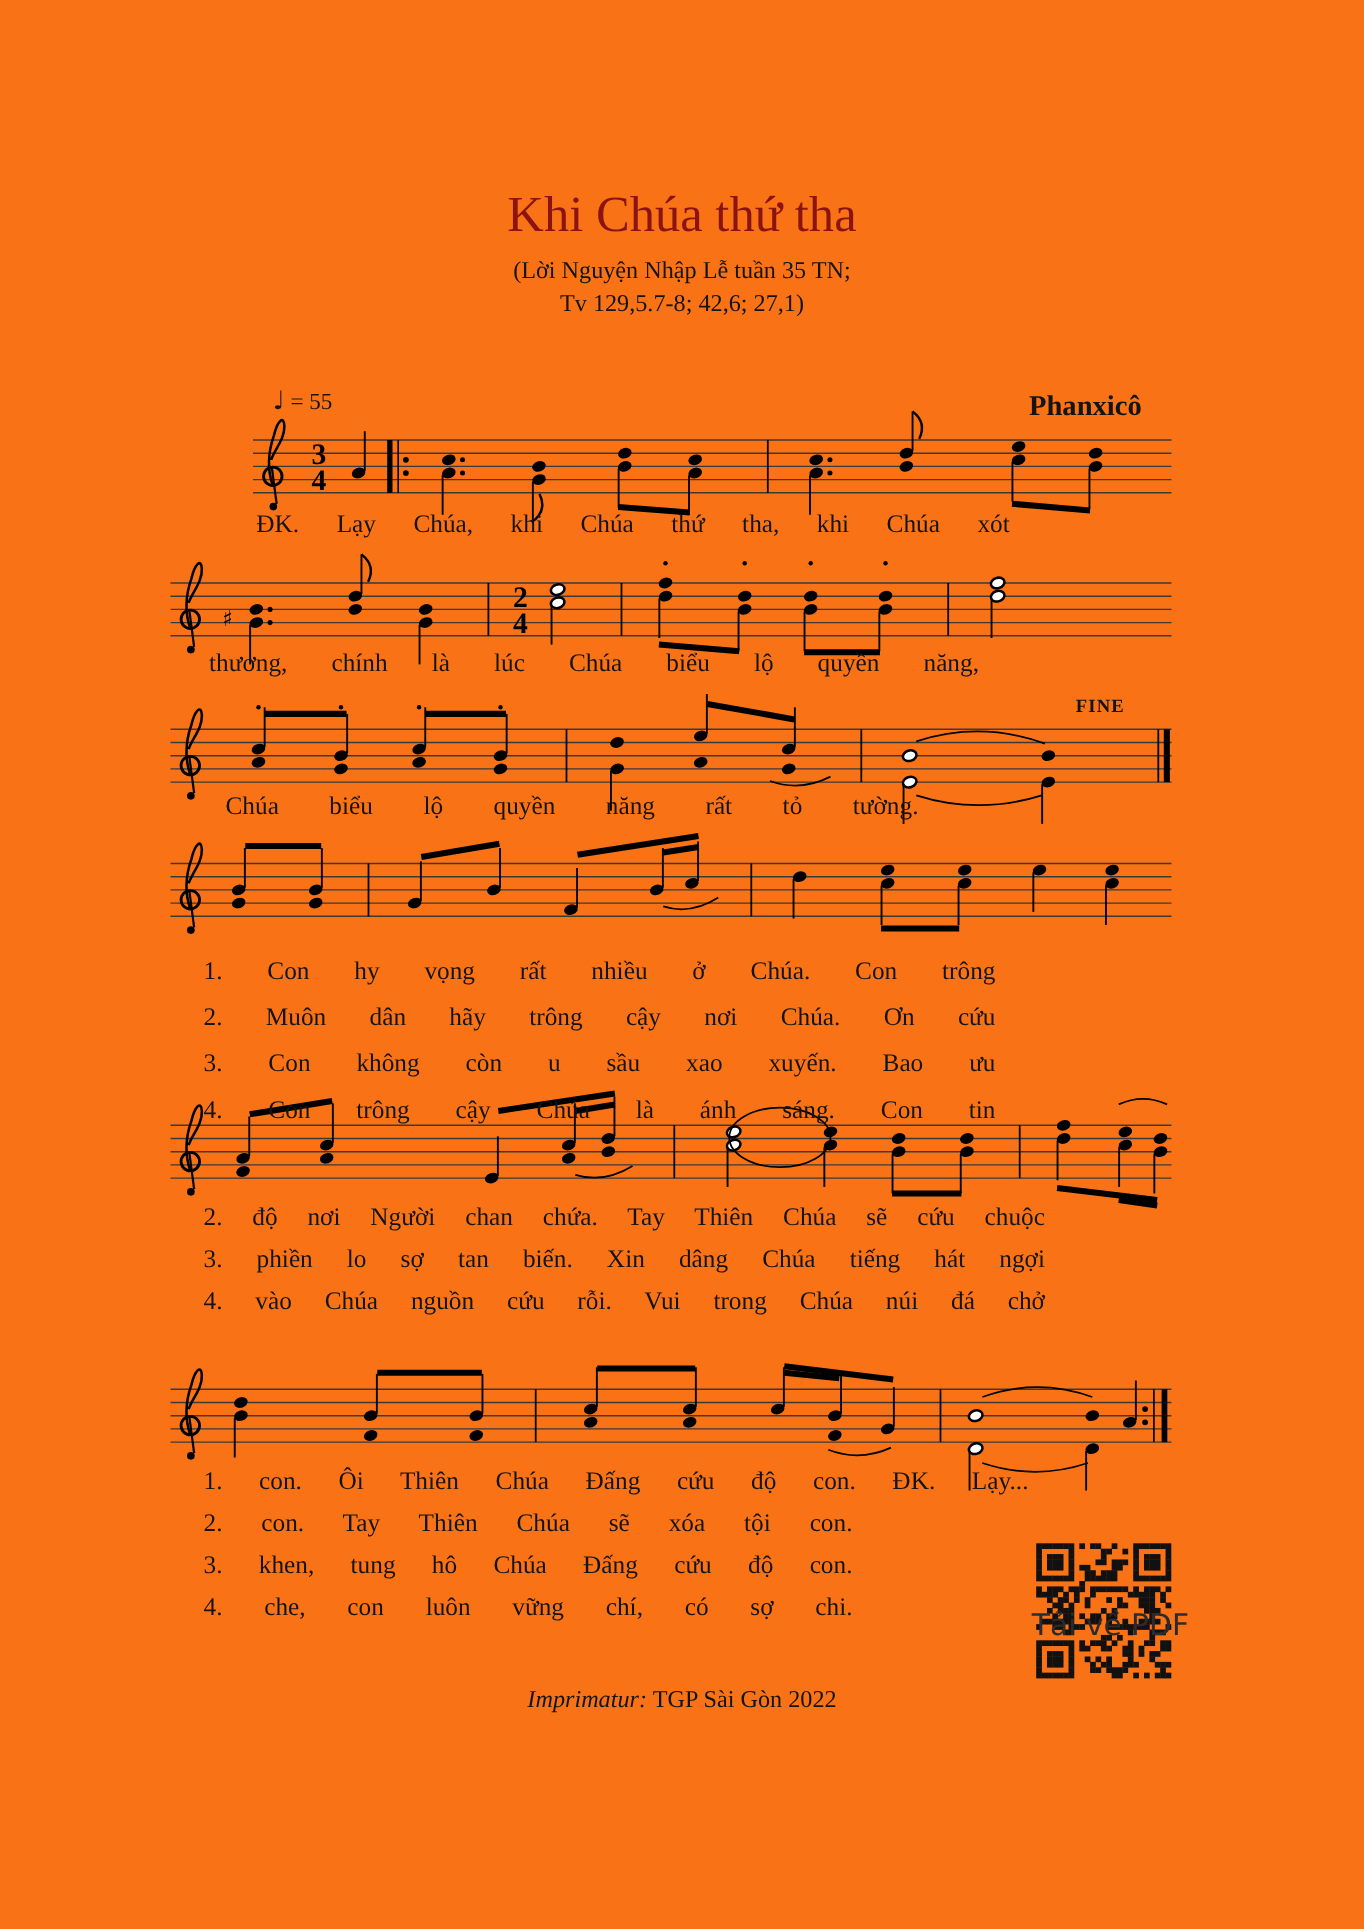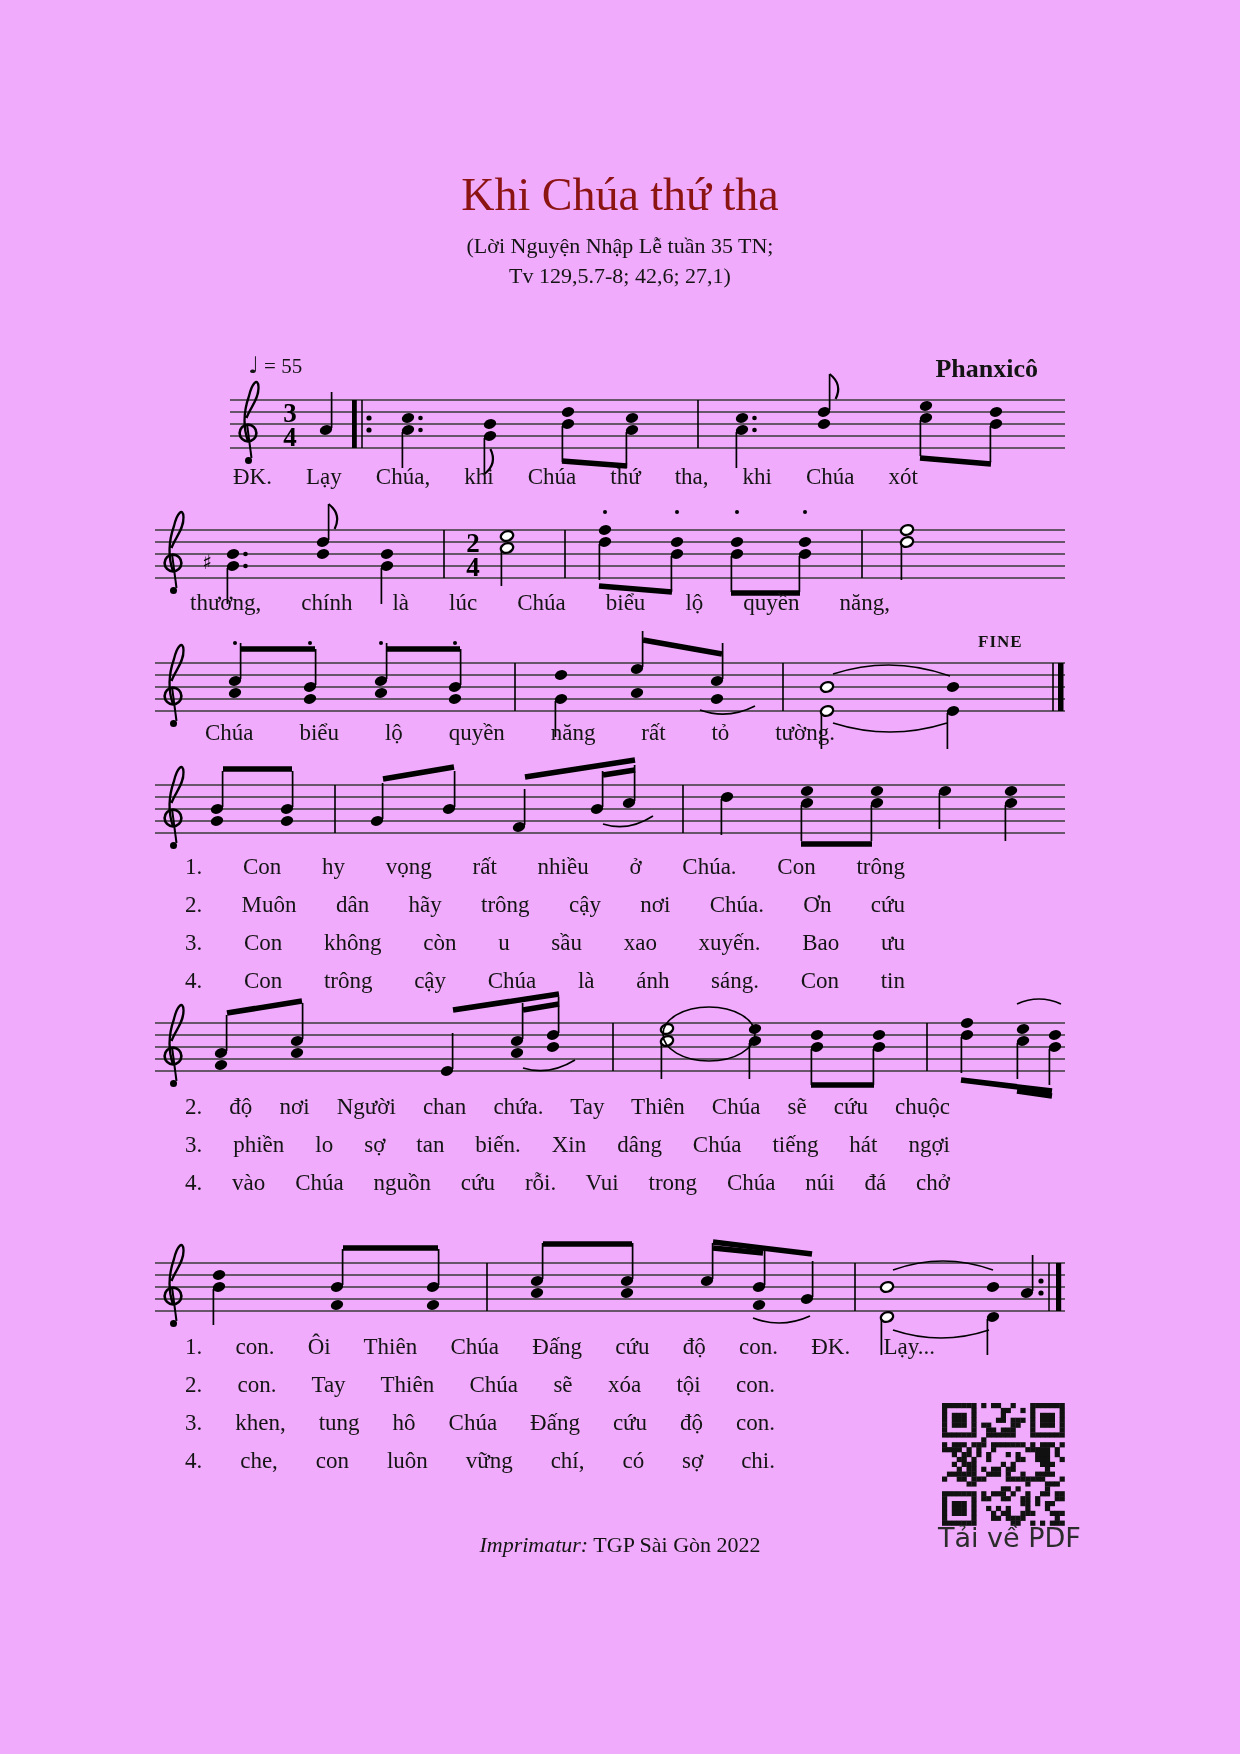--- a/index.html
+++ b/index.html
@@ -1,16 +1,16 @@
 <!DOCTYPE html>
 <html><head>
 <meta charset="utf-8">
 <style>
   html,body{margin:0;padding:0;background:#e8e8e8;}
-  .page{position:relative;width:1240px;height:1754px;background:#f0abfc;margin:0 auto;
+  .page{position:relative;width:1240px;height:1754px;background:#f97316;margin:0 auto;
         font-family:"Liberation Serif",serif;color:#141414;overflow:hidden;}
   .abs{position:absolute;}
   .title{left:0;top:168px;width:100%;text-align:center;font-size:46px;font-weight:400;}
   .subtitle{left:0;width:100%;text-align:center;font-size:22px;}
   .sub1{top:233px;} .sub2{top:263px;}
   .tempo{left:248px;top:352px;font-size:21px;}
   .tempo .glyph{font-family:"DejaVu Sans",sans-serif;font-size:23px;}
   .composer{left:860px;top:354px;width:178px;text-align:right;font-size:26px;font-weight:bold;}
   .fine{left:978px;top:632px;font-size:17px;font-weight:bold;letter-spacing:1px;}
   .sys{position:absolute;height:130px;}
@@ -19,28 +19,28 @@
   .sys3{left:155px;top:628px;width:910px;}
   .sys4{left:155px;top:750px;width:910px;}
   .sys5{left:155px;top:988px;width:910px;}
   .sys6{left:155px;top:1228px;width:910px;}
   .lyric{position:absolute;font-size:23px;text-align:justify;text-align-last:justify;}
   .r1{left:233px;top:464px;width:685px;}
   .r2{left:190px;top:590px;width:700px;}
   .r3{left:205px;top:720px;width:630px;}
   .vblock{position:absolute;font-size:23px;}
   .vblock>div{text-align:justify;text-align-last:justify;margin-bottom:12px;}
-  .v1{left:185px;top:854px;} .v1>div{width:720px;}
+  .v1{left:185px;top:854px;} .v1>div{width:720px;margin-top:16px;}
   .v2{left:185px;top:1094px;} .v2>div{width:765px;}
   .v3{left:185px;top:1334px;} .v3>div{width:590px;}
   .v3>div.wide{width:750px;}
   .imprimatur{left:0;top:1532px;width:100%;text-align:center;font-size:22px;}
   .imprimatur .lab{font-style:italic;}
   .qrbox{left:942px;top:1403px;width:124px;}
-  .qrcaption{left:938px;top:1522px;width:160px;font-family:"DejaVu Sans",sans-serif;
+  .qrcaption{left:938px;top:1462px;width:160px;font-family:"DejaVu Sans",sans-serif;
              font-size:27px;color:#2b2b2b;}
   svg{display:block;overflow:visible;}
 </style>
 </head>
 <body>
 
 <div class="page">
 
   <div class="abs title" style="color: rgb(139, 20, 19);">Khi Chúa thứ tha</div>
   <div class="abs subtitle sub1">(Lời Nguyện Nhập Lễ tuần 35 TN;</div>

